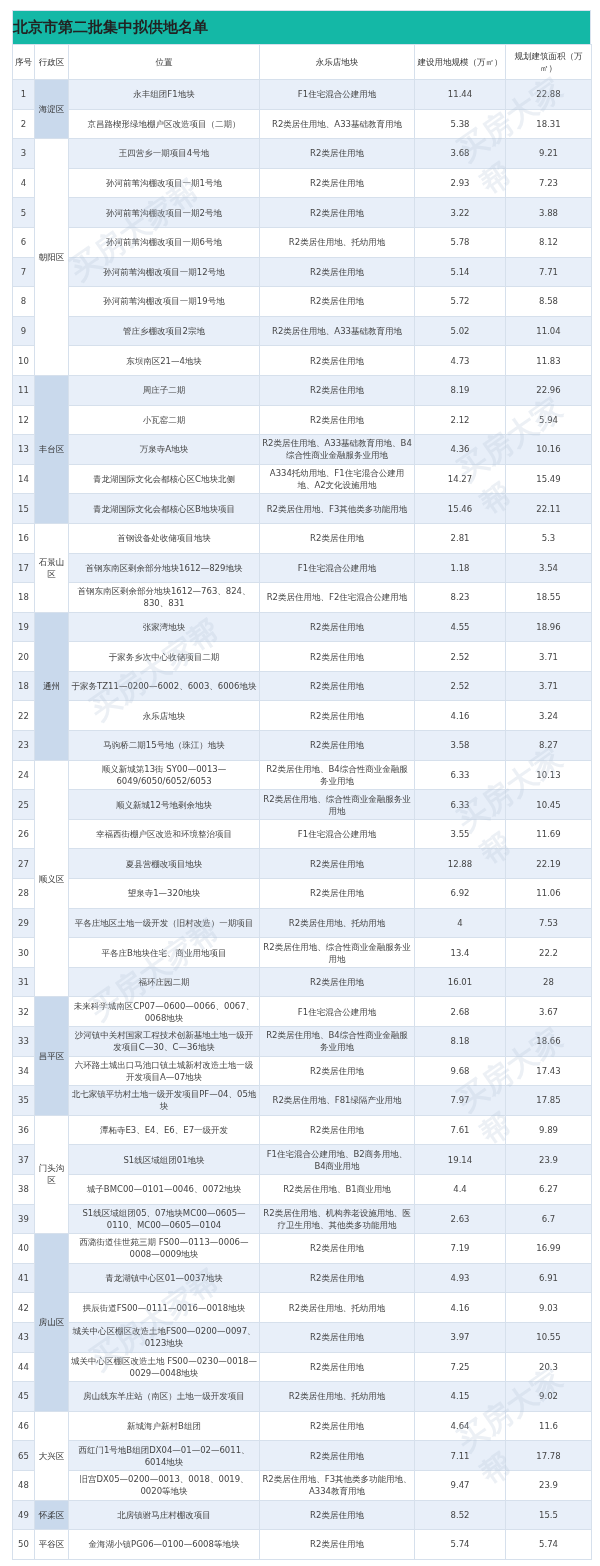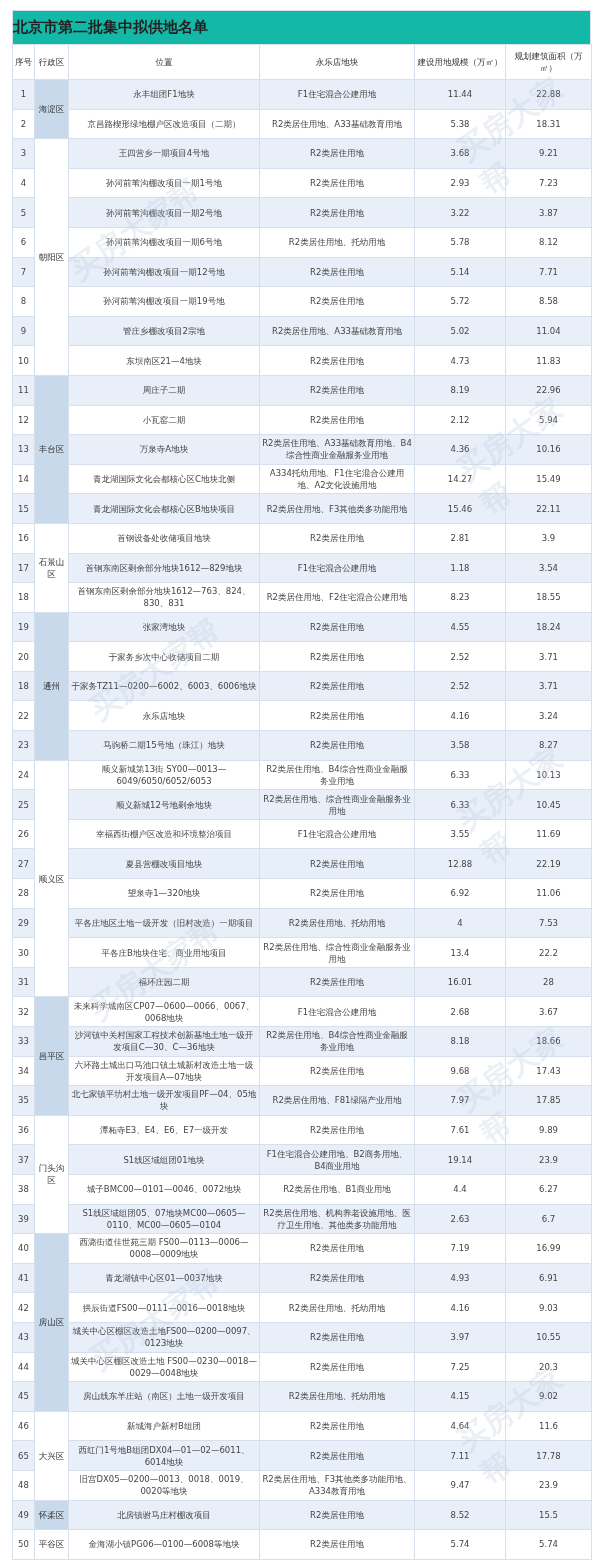--- a/index.html
+++ b/index.html
@@ -72,21 +72,21 @@
           <td class="c">孙河前苇沟棚改项目一期1号地</td>
           <td class="c">R2类居住用地</td>
           <td class="c">2.93</td>
           <td class="c">7.23</td>
         </tr>
         <tr class="odd">
           <td class="idx">5</td>
           <td class="c">孙河前苇沟棚改项目一期2号地</td>
           <td class="c">R2类居住用地</td>
           <td class="c">3.22</td>
-          <td class="c">3.87</td>
+          <td class="c">3.88</td>
         </tr>
         <tr class="even">
           <td class="idx">6</td>
           <td class="c">孙河前苇沟棚改项目一期6号地</td>
           <td class="c">R2类居住用地、托幼用地</td>
           <td class="c">5.78</td>
           <td class="c">8.12</td>
         </tr>
         <tr class="odd">
           <td class="idx">7</td>
@@ -151,21 +151,21 @@
           <td class="c">R2类居住用地、F3其他类多功能用地</td>
           <td class="c">15.46</td>
           <td class="c">22.11</td>
         </tr>
         <tr class="even">
           <td class="idx">16</td>
           <td class="district pl" rowspan="3">石景山区</td>
           <td class="c">首钢设备处收储项目地块</td>
           <td class="c">R2类居住用地</td>
           <td class="c">2.81</td>
-          <td class="c">3.9</td>
+          <td class="c">5.3</td>
         </tr>
         <tr class="odd">
           <td class="idx">17</td>
           <td class="c">首钢东南区剩余部分地块1612—829地块</td>
           <td class="c">F1住宅混合公建用地</td>
           <td class="c">1.18</td>
           <td class="c">3.54</td>
         </tr>
         <tr class="even">
           <td class="idx">18</td>
@@ -173,21 +173,21 @@
           <td class="c">R2类居住用地、F2住宅混合公建用地</td>
           <td class="c">8.23</td>
           <td class="c">18.55</td>
         </tr>
         <tr class="odd">
           <td class="idx">19</td>
           <td class="district hl" rowspan="5">通州</td>
           <td class="c">张家湾地块</td>
           <td class="c">R2类居住用地</td>
           <td class="c">4.55</td>
-          <td class="c">18.24</td>
+          <td class="c">18.96</td>
         </tr>
         <tr class="even">
           <td class="idx">20</td>
           <td class="c">于家务乡次中心收储项目二期</td>
           <td class="c">R2类居住用地</td>
           <td class="c">2.52</td>
           <td class="c">3.71</td>
         </tr>
         <tr class="odd">
           <td class="idx">18</td>

